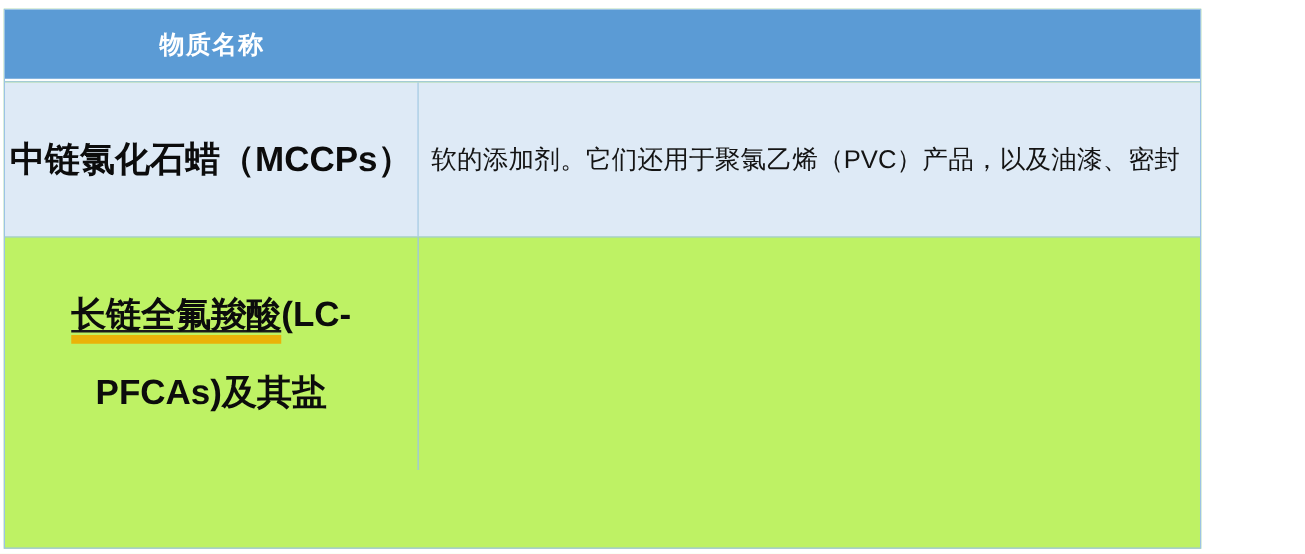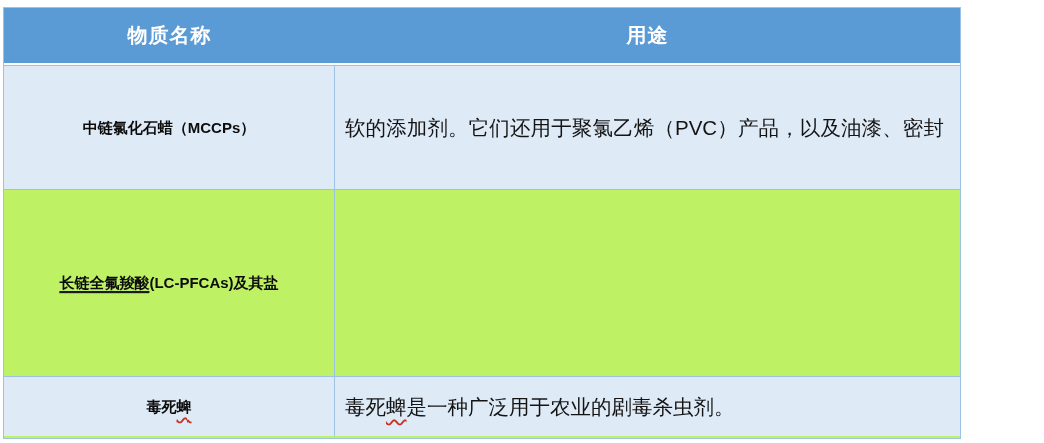--- a/index.html
+++ b/index.html
@@ -51,21 +51,21 @@
   .cell {
     box-sizing: border-box;
     overflow: hidden;
   }
   .cell-name {
     display: flex;
     align-items: center;
     justify-content: center;
     text-align: center;
     font-weight: bold;
-    font-size: 15px;
+    font-size: 28px;
     line-height: 62px;
     color: #0c0c0c;
     border-right: 1.5px solid #9CC3E5;
     padding: 0 4px;
   }
   .cell-use {
     display: flex;
     align-items: center;
     font-size: 20.5px;
     line-height: 74px;
@@ -75,21 +75,21 @@
   .cell-use .txt {
     text-align: justify;
     width: 100%;
   }
   
   .lk {
     text-decoration: underline;
     text-decoration-thickness: 1.5px;
     text-decoration-color: #1a1a1a;
     text-underline-offset: 3px;
-    border-bottom: 2px solid #eab308;
+    border-bottom: 7px solid #eab308;
     padding-bottom: 1px;
   }
   
   .sq {
     text-decoration-line: underline;
     text-decoration-style: wavy;
     text-decoration-color: #CC3128;
     text-decoration-thickness: 1.5px;
     text-underline-offset: 5px;
     text-decoration-skip-ink: none;
@@ -97,43 +97,32 @@
 </style>
 </head>
 <body>
 
 <div class="doc-table">
 
   <div class="trow thead">
     <div class="cell">
       <span>物质名称</span>
     </div>
-    <div class="cell">
-      <span>用途</span>
-    </div>
   </div>
 
   <div class="trow r1">
     <div class="cell cell-name band">
       <span>中链氯化石蜡（MCCPs）</span>
     </div>
     <div class="cell cell-use band">
       <div class="txt">通常用作金属加工液中的润滑剂和冷却剂，也可以用作使塑料更柔软的添加剂。它们还用于聚氯乙烯（PVC）产品，以及油漆、密封剂和橡胶。</div>
     </div>
   </div>
 
   <div class="trow r2">
     <div class="cell cell-name">
       <span><span class="lk">长链全氟羧酸</span><span>(LC-PFCAs)及其盐</span><br>
         </span>
     </div>
   </div>
 
-  <div class="trow r3">
-    <div class="cell cell-name band">
-      <span><span>毒死</span><span class="sq">蜱</span></span>
-    </div>
-    <div class="cell cell-use band">
-      <div class="txt"><span>毒死</span><span class="sq">蜱</span><span>是一种广泛用于农业的剧毒杀虫剂。</span></div>
-    </div>
-  </div>
 
 </div>
 
 </body></html>

